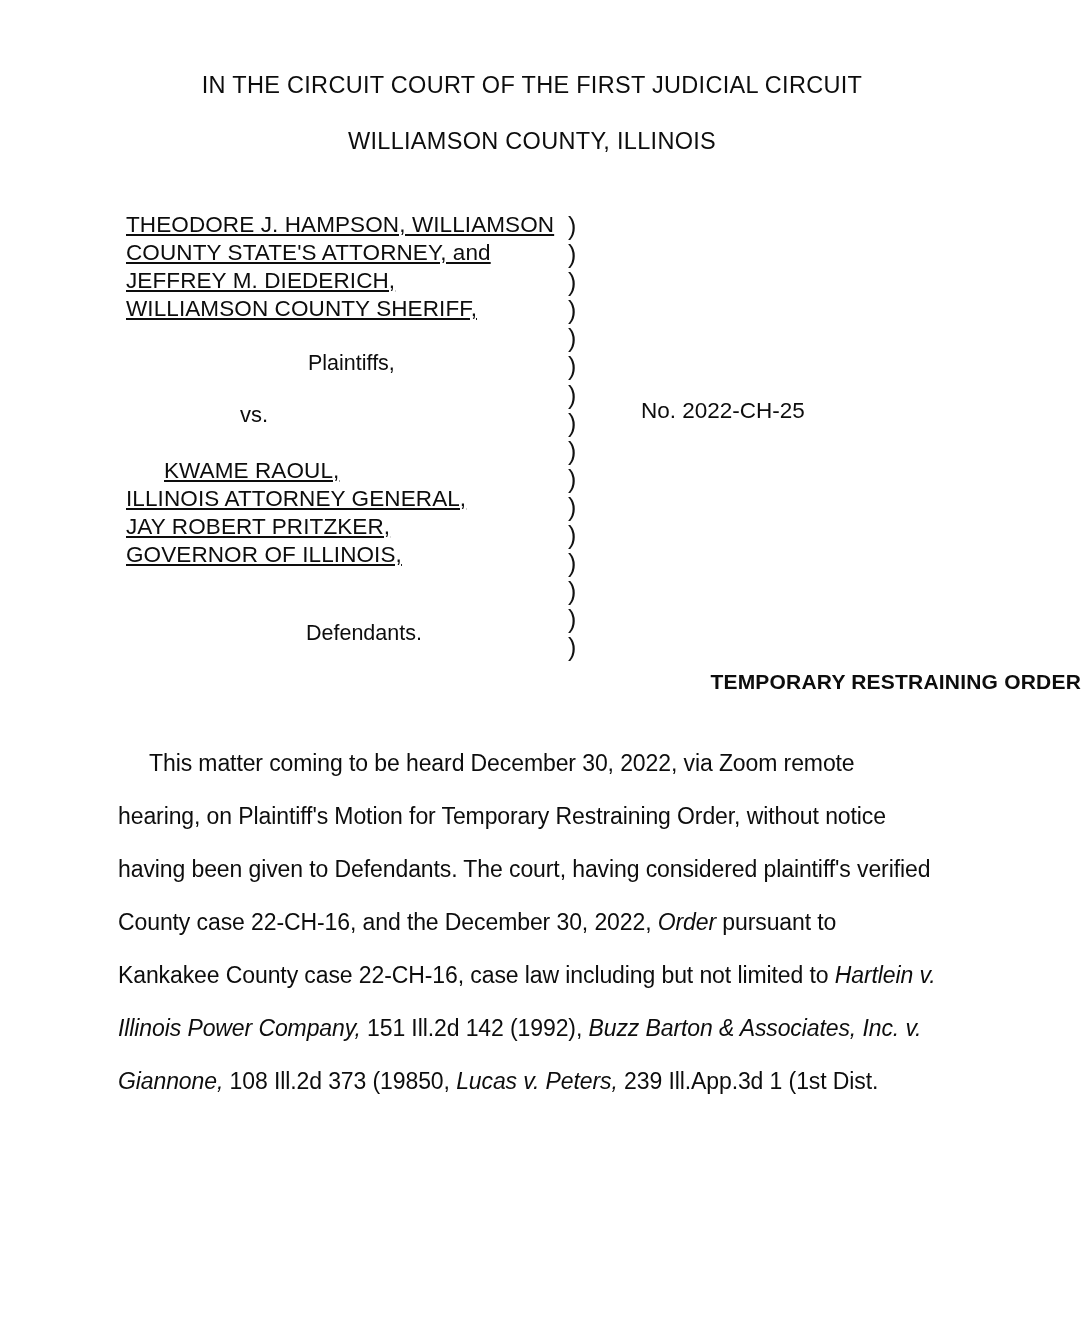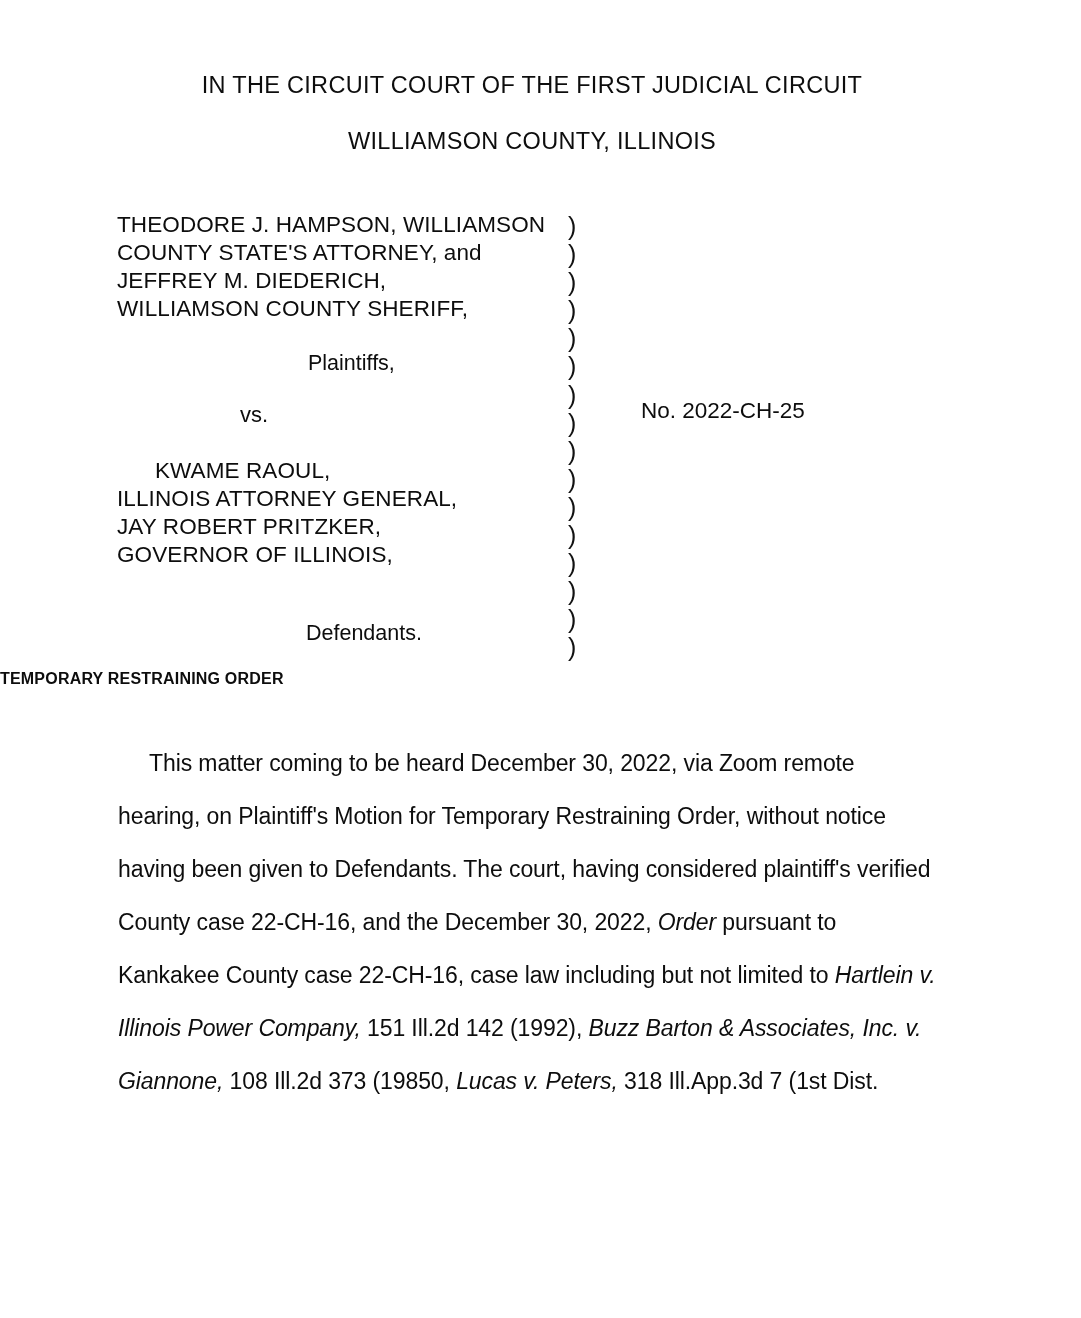--- a/index.html
+++ b/index.html
@@ -33,24 +33,25 @@
   
   .caption {
     position: absolute;
     left: 0;
     top: 0;
     width: 1081px;
     height: 660px;
   }
   .party-line {
     position: absolute;
-    left: 117px;
+    left: 126px;
     font-size: 22.5px;
     letter-spacing: 0.1px;
     white-space: nowrap;
+    text-decoration: underline;
   }
   .role-line {
     position: absolute;
     font-size: 21.5px;
     white-space: nowrap;
   }
   #role-plaintiffs { left: 308px; top: 351px; }
   #vs-label       { left: 240px; top: 402px; font-size: 22px; }
   #role-defendants{ left: 306px; top: 621px; }
 
@@ -75,22 +76,22 @@
     font-size: 22.5px;
     white-space: nowrap;
   }
 
   
   #doc-title {
     position: absolute;
     left: 0;
     top: 670px;
     width: 1081px;
-    text-align: left;
-    font-size: 16px;
+    text-align: right;
+    font-size: 21px;
     font-weight: bold;
     letter-spacing: 0.2px;
   }
 
   
   #body-text {
     position: absolute;
     left: 118px;
     top: 748px;
     width: 860px;
@@ -161,16 +162,16 @@
 
   <div id="doc-title">TEMPORARY RESTRAINING ORDER</div>
 
   <div id="body-text">
       <div class="body-line indented"><span>This matter coming to be heard December 30, 2022, via Zoom remote</span></div>
       <div class="body-line"><span>hearing, on Plaintiff's Motion for Temporary Restraining Order, without notice</span></div>
       <div class="body-line"><span>having been given to Defendants. The court, having considered plaintiff's verified</span></div>
       <div class="body-line"><span>County case 22-CH-16, and the December 30, 2022, </span><i>Order</i><span> pursuant to</span></div>
       <div class="body-line"><span>Kankakee County case 22-CH-16, case law including but not limited to </span><i>Hartlein v.</i></div>
       <div class="body-line"><i>Illinois Power Company,</i><span> 151 Ill.2d 142 (1992), </span><i>Buzz Barton &amp; Associates, Inc. v.</i></div>
-      <div class="body-line"><i>Giannone,</i><span> 108 Ill.2d 373 (19850, </span><i>Lucas v. Peters,</i><span> 318 Ill.App.3d 7 (1st Dist.</span></div>
+      <div class="body-line"><i>Giannone,</i><span> 108 Ill.2d 373 (19850, </span><i>Lucas v. Peters,</i><span> 239 Ill.App.3d 1 (1st Dist.</span></div>
     </div>
 
 </div>
 
 </body></html>

